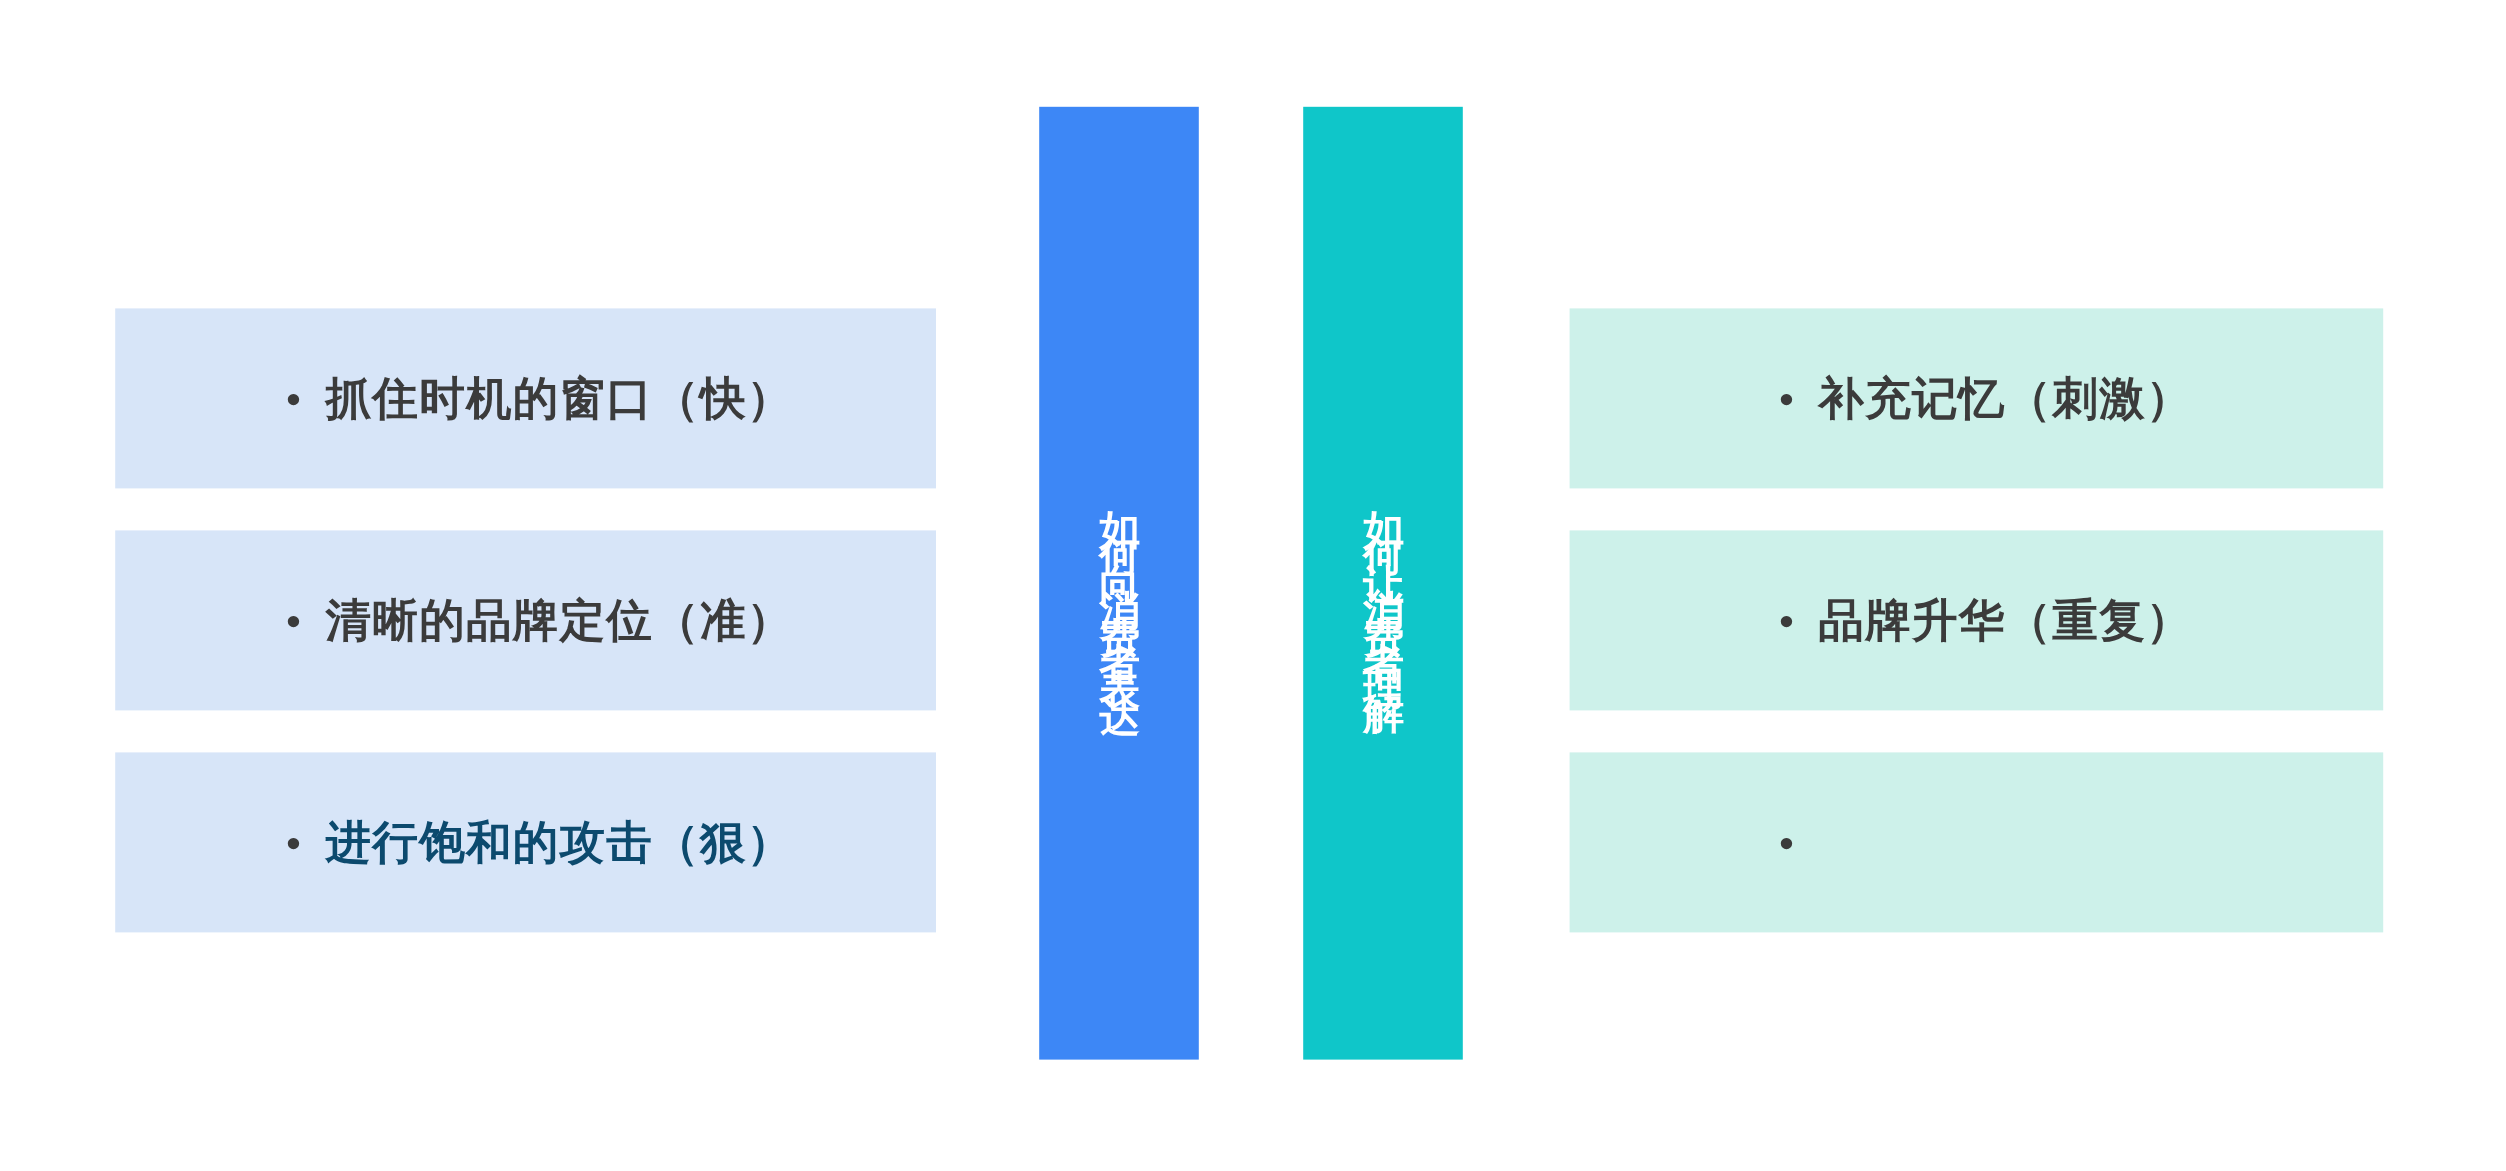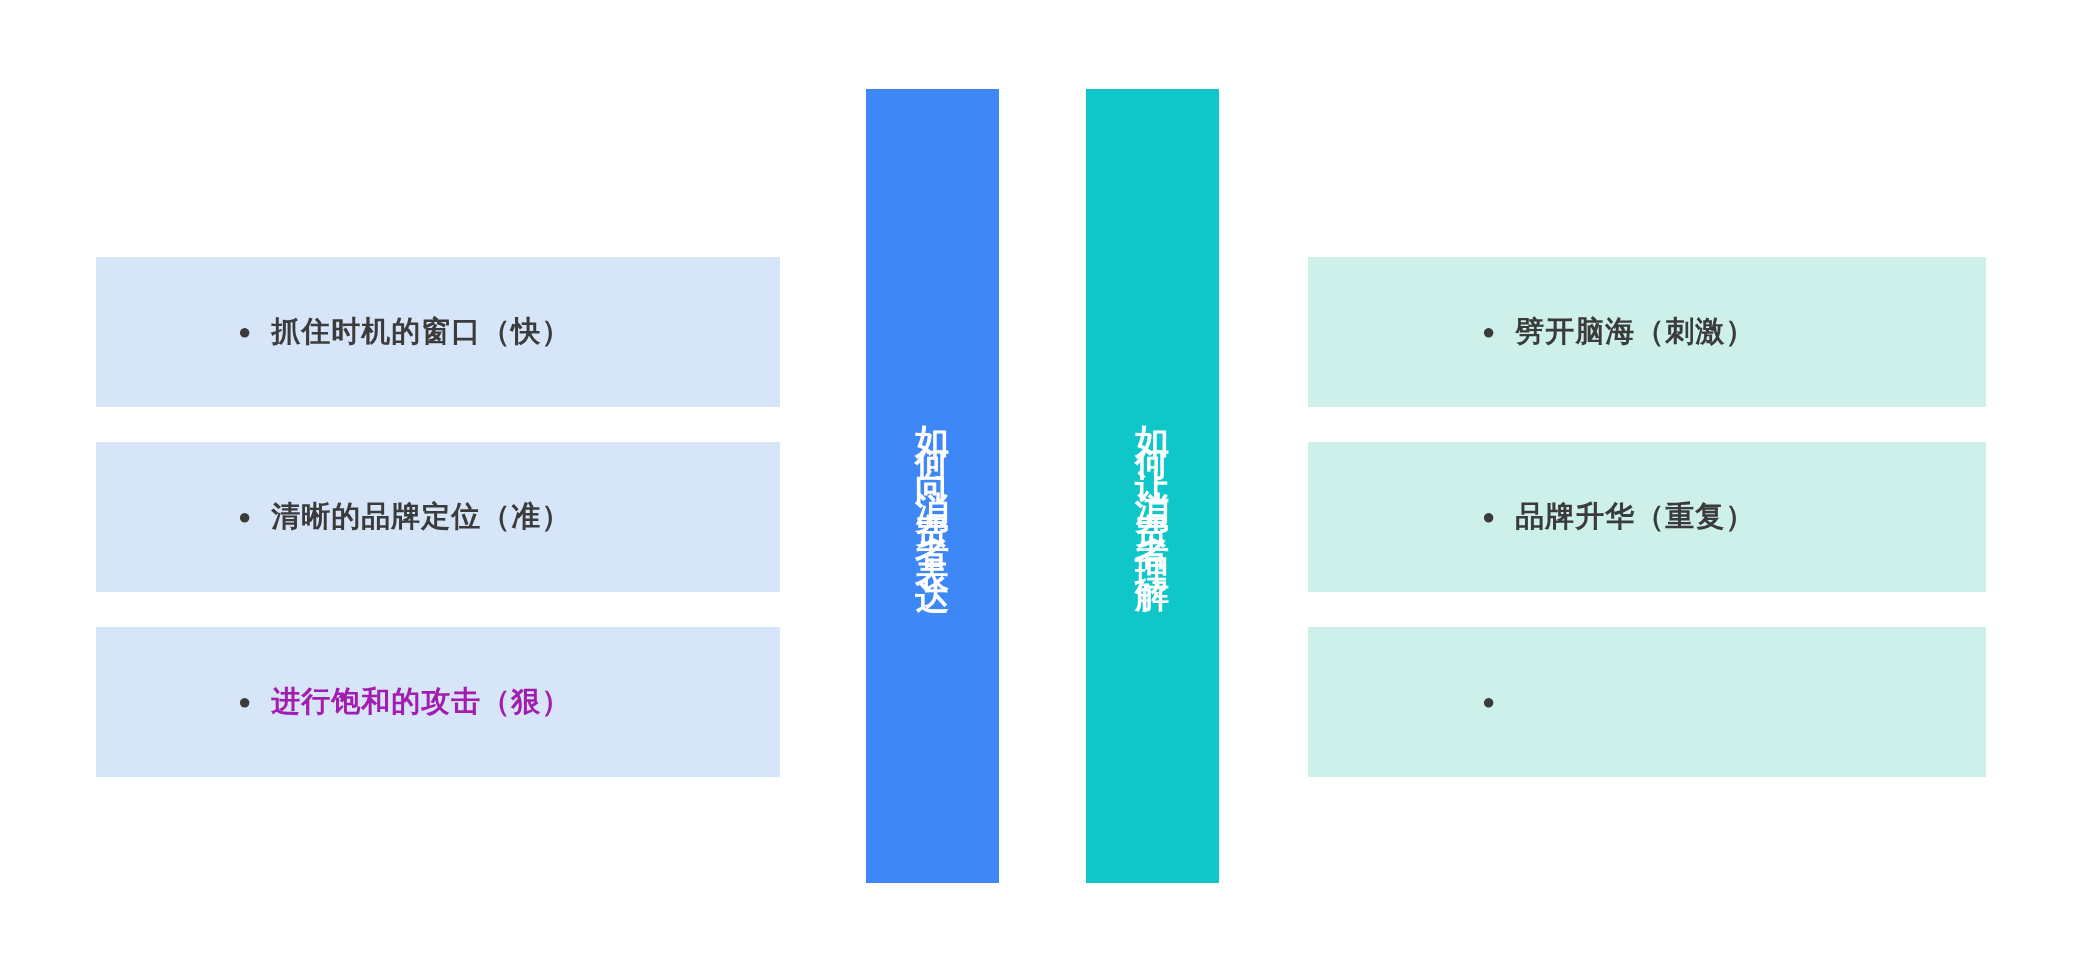--- a/index.html
+++ b/index.html
@@ -39,21 +39,21 @@
   .row-1 { top: 257px; }
   .row-2 { top: 442px; }
   .row-3 { top: 627px; }
   .bullet {
     font-size: 22px;
     line-height: 1;
     margin-right: 20px;
     flex: 0 0 auto;
   }
   .label {
-    font-size: 29px;
+    font-size: 38px;
     font-weight: bold;
     letter-spacing: 1px;
     white-space: nowrap;
   }
   .bar {
     position: absolute;
     top: 89px;
     width: 133px;
     height: 794px;
     display: flex;
@@ -82,34 +82,34 @@
     <span class="label" style="color: rgb(59, 59, 59);">抓住时机的窗口（快）</span>
   </div>
 
   <div class="box left-box row-2" style="background: rgb(215, 229, 248);">
     <span class="bullet" style="color: rgb(59, 59, 59);">●</span>
     <span class="label" style="color: rgb(59, 59, 59); font-family: Liberation Serif, serif;">清晰的品牌定位（准）</span>
   </div>
 
   <div class="box left-box row-3" style="background: rgb(215, 229, 248);">
     <span class="bullet" style="color: rgb(59, 59, 59);">●</span>
-    <span class="label" style="color: #a21caf;">进行饱和的攻击（狠）</span>
+    <span class="label" style="color: #0c4a6e;">进行饱和的攻击（狠）</span>
   </div>
 
   <div class="bar bar-blue" style="background: rgb(61, 135, 246);">
     <span class="bar-title" style="color: rgb(255, 255, 255);">如何向消费者表达</span>
   </div>
 
   <div class="bar bar-teal" style="background: rgb(15, 198, 201);">
     <span class="bar-title" style="color: rgb(255, 255, 255);">如何让消费者理解</span>
   </div>
 
   <div class="box right-box row-1" style="background: rgb(205, 241, 234);">
     <span class="bullet" style="color: rgb(59, 59, 59);">●</span>
-    <span class="label" style="color: rgb(59, 59, 59);">劈开脑海（刺激）</span>
+    <span class="label" style="color: rgb(59, 59, 59);">补充记忆（刺激）</span>
   </div>
 
   <div class="box right-box row-2" style="background: rgb(205, 241, 234);">
     <span class="bullet" style="color: rgb(59, 59, 59);">●</span>
     <span class="label" style="color: rgb(59, 59, 59);">品牌升华（重复）</span>
   </div>
 
   <div class="box right-box row-3" style="background: rgb(205, 241, 234);">
     <span class="bullet" style="color: rgb(59, 59, 59);">●</span>
   </div>

